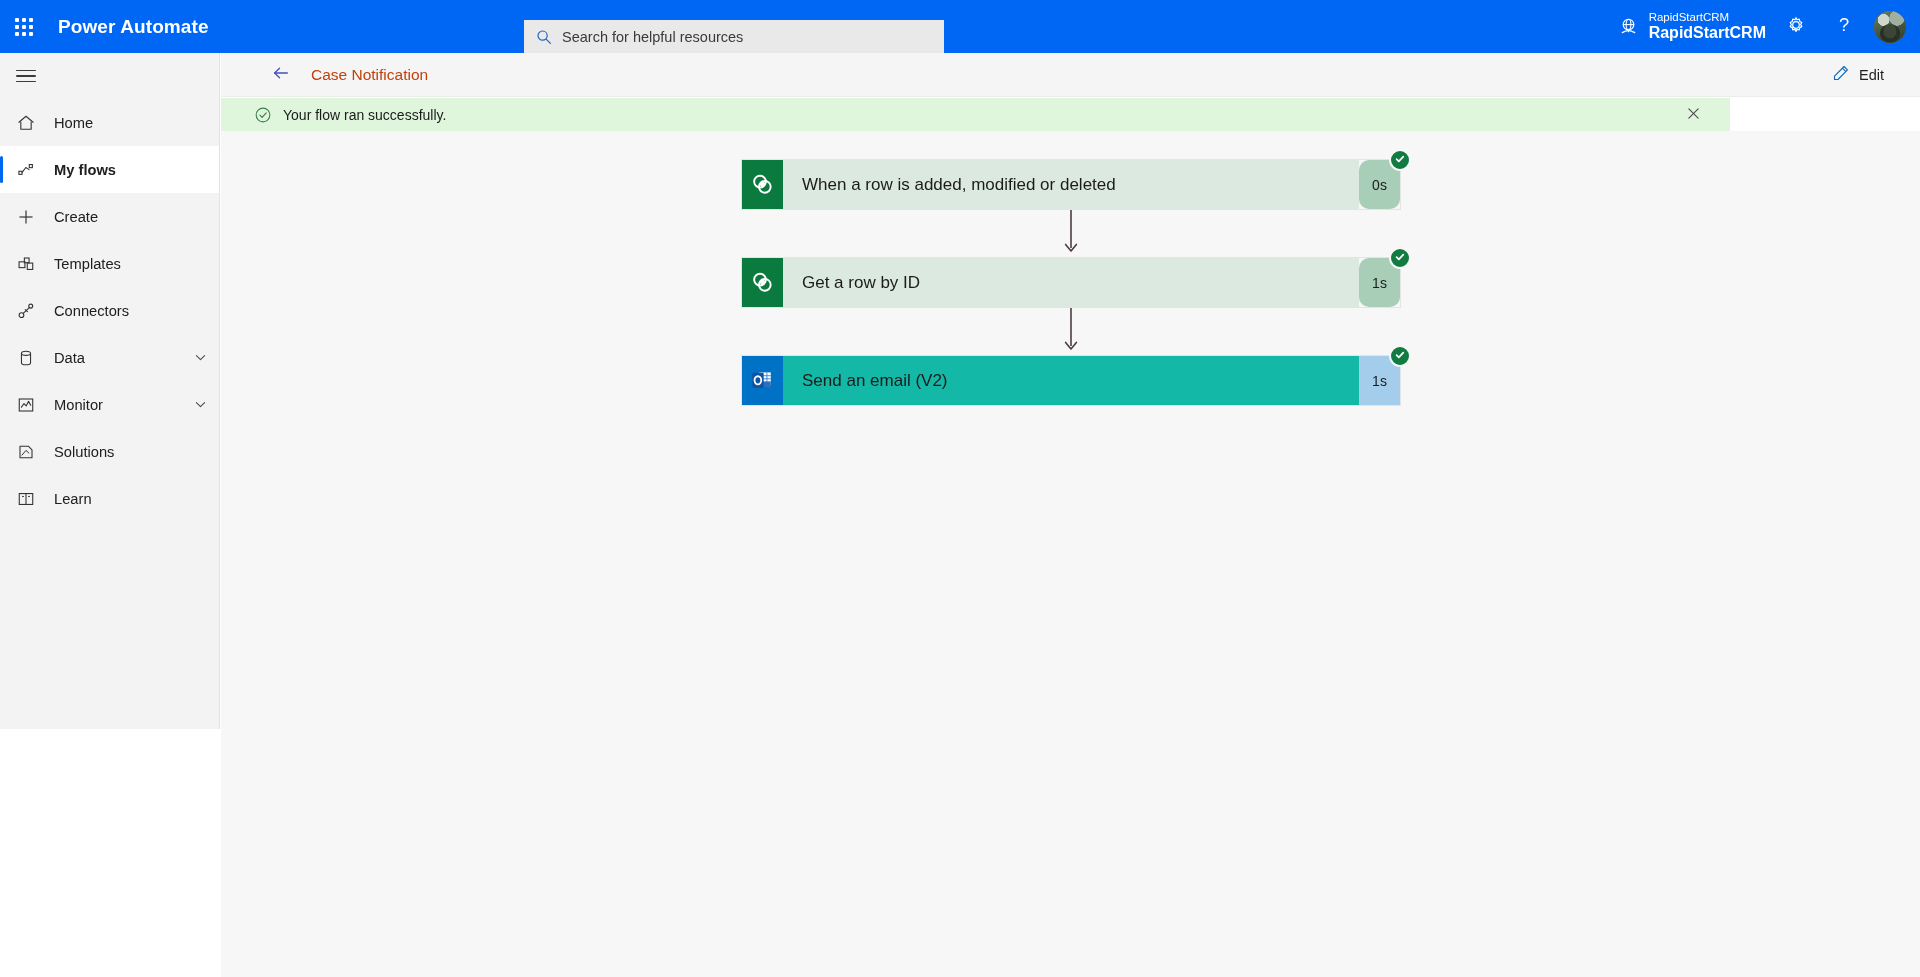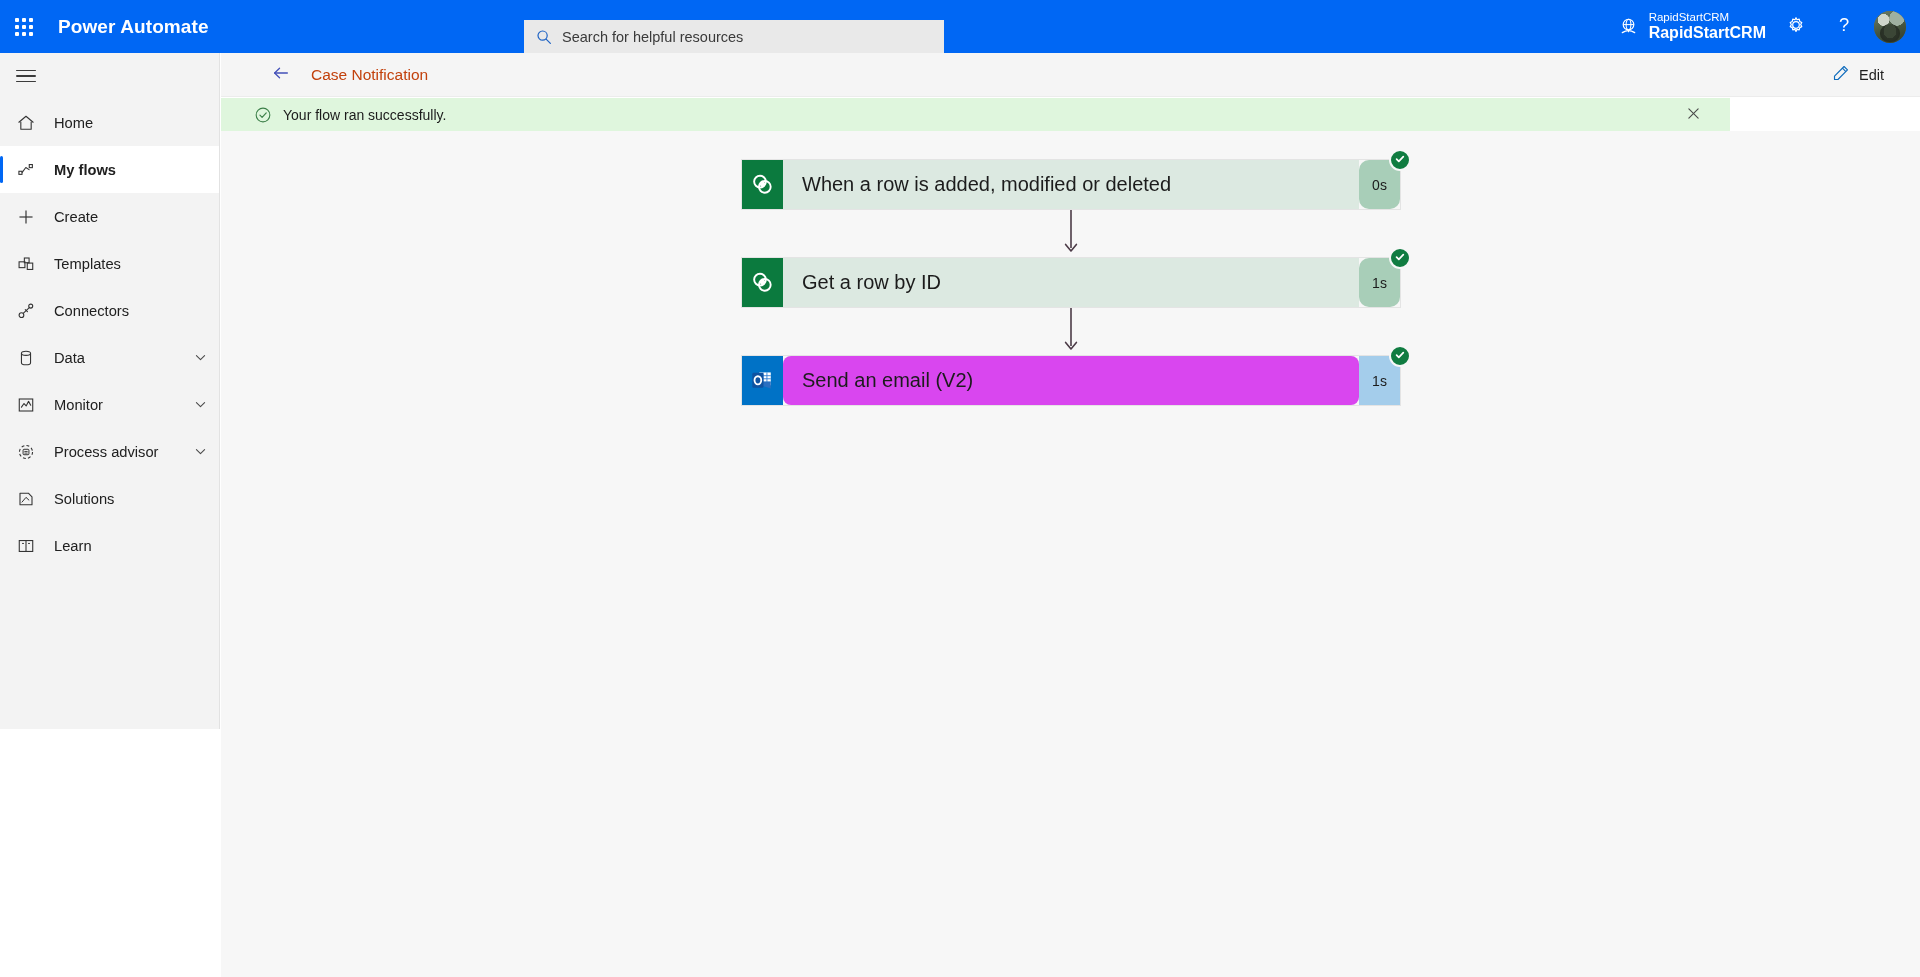--- a/index.html
+++ b/index.html
@@ -173,41 +173,41 @@
     display: flex; align-items: stretch;
     border: 1px solid #e4e4e4;
   }
   .step-icon {
     width: 41px; flex: 0 0 41px;
     display: flex; align-items: center; justify-content: center;
   }
   .step-body {
     flex: 1; display: flex; align-items: center;
     padding-left: 19px;
-    font-size: 20px; color: #1c1c1c;
+    font-size: 17px; color: #1c1c1c;
   }
   .step-dur {
     width: 41px; flex: 0 0 41px;
     display: flex; align-items: center; justify-content: center;
     font-size: 14px; color: #1c1c1c;
   }
   .status-badge {
     position: absolute; right: -11px; top: -11px;
     width: 22px; height: 22px; border-radius: 50%;
     background: #107c41;
     border: 2px solid #f7f7f7;
     display: flex; align-items: center; justify-content: center;
   }
   
   .step.green .step-icon { background: #0b7a3e; }
   .step.green .step-body { background: #dce9e1; }
   .step.green .step-dur  { background: #a8ceb8; border-radius: 10px; }
   
   .step.blue .step-icon { background: #0072c6; }
-  .step.blue .step-body { background: #d946ef; border-radius: 8px; }
+  .step.blue .step-body { background: #14b8a6; }
   .step.blue .step-dur  { background: #a4cdeb; }
 
   .connector {
     height: 47px;
     display: flex; justify-content: center; align-items: center;
   }
 </style>
 </head>
 <body>
 
@@ -366,36 +366,20 @@
     </span>
     <span class="nav-lbl">Monitor</span>
     <span class="chev">
       <svg width="13" height="13" viewBox="0 0 14 14">
           <path d="M2.6 5 7 9.2 11.4 5" fill="none" stroke="#4a4a4a" stroke-width="1.2" stroke-linecap="round" stroke-linejoin="round"></path>
         </svg>
     </span>
   </div>
 
 
-  <div class="nav-item">
-    <span class="nav-ic">
-      <svg width="20" height="20" viewBox="0 0 22 22">
-        <circle cx="11" cy="11" r="7.2" fill="none" stroke="#343434" stroke-width="1.2" stroke-dasharray="3.2 2.4"></circle>
-        <rect x="7.8" y="8" width="6.4" height="6" rx="1" fill="none" stroke="#343434" stroke-width="1.1"></rect>
-        <line x1="9.2" y1="10.4" x2="12.8" y2="10.4" stroke="#343434" stroke-width="1"></line>
-        <line x1="9.2" y1="12.2" x2="12.8" y2="12.2" stroke="#343434" stroke-width="1"></line>
-      </svg>
-    </span>
-    <span class="nav-lbl">Process advisor</span>
-    <span class="chev">
-      <svg width="13" height="13" viewBox="0 0 14 14">
-          <path d="M2.6 5 7 9.2 11.4 5" fill="none" stroke="#4a4a4a" stroke-width="1.2" stroke-linecap="round" stroke-linejoin="round"></path>
-        </svg>
-    </span>
-  </div>
 
   <div class="nav-item">
     <span class="nav-ic">
       <svg width="20" height="20" viewBox="0 0 22 22">
         <path d="M4.4 4.6h9.2l4 4v8.8H4.4z" fill="none" stroke="#343434" stroke-width="1.2" stroke-linejoin="round"></path>
         <path d="M6.6 14.4 11 9.2l3.2 3" fill="none" stroke="#343434" stroke-width="1.1" stroke-linecap="round" stroke-linejoin="round"></path>
       </svg>
     </span>
     <span class="nav-lbl">Solutions</span>
   </div>

